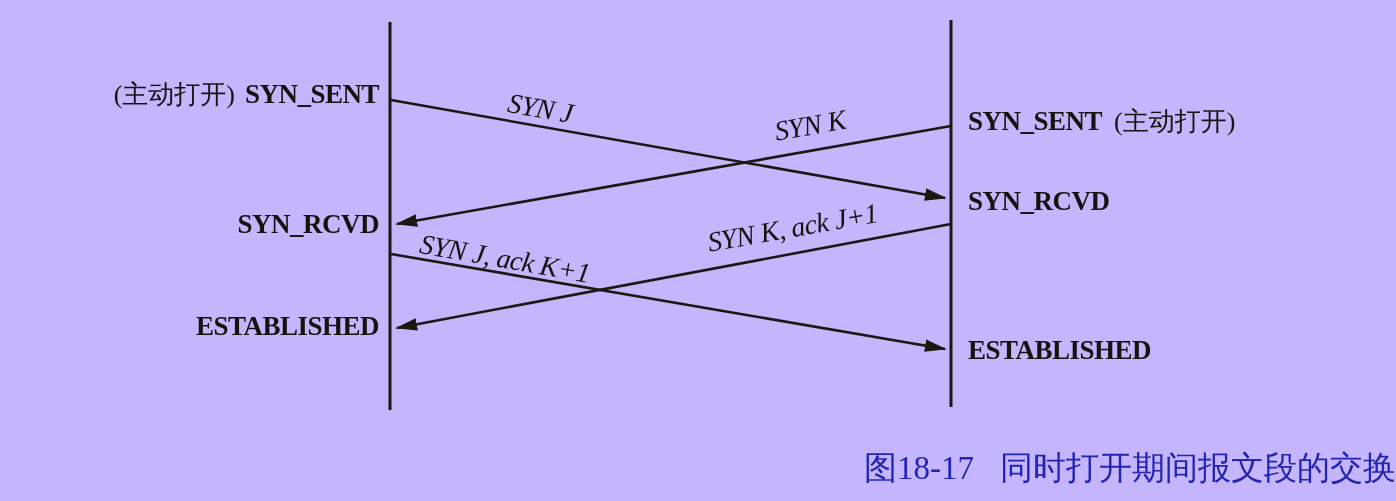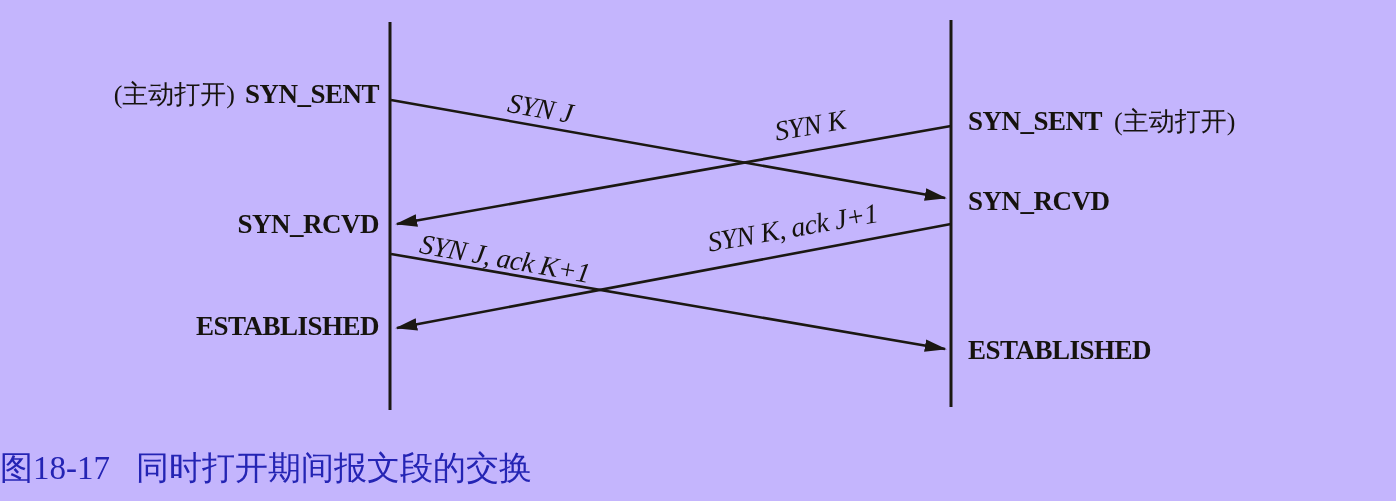--- a/index.html
+++ b/index.html
@@ -68,21 +68,21 @@
     line-height: 34px;
     transform-origin: left center;
   }
   .rot-down { transform: rotate(10deg); }
   .rot-up   { transform: rotate(-10deg); }
   .caption {
     position: absolute;
     left: 0;
     top: 448px;
     width: 1396px;
-    text-align: left;
+    text-align: right;
     font-size: 33px;
     line-height: 40px;
     color: #2424b4;
     white-space: nowrap;
   }
   .caption .fig-title {
     margin-left: 26px;
   }
 </style>
 </head>

